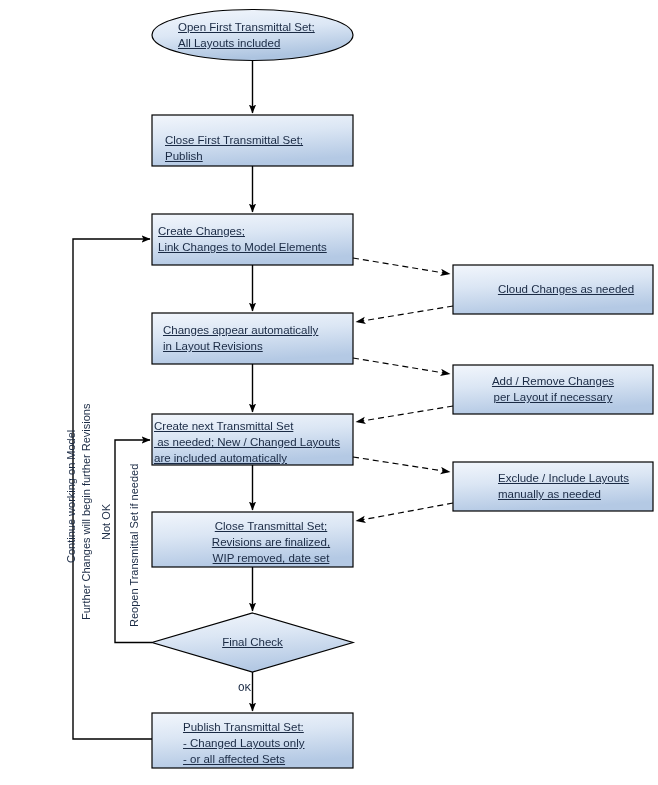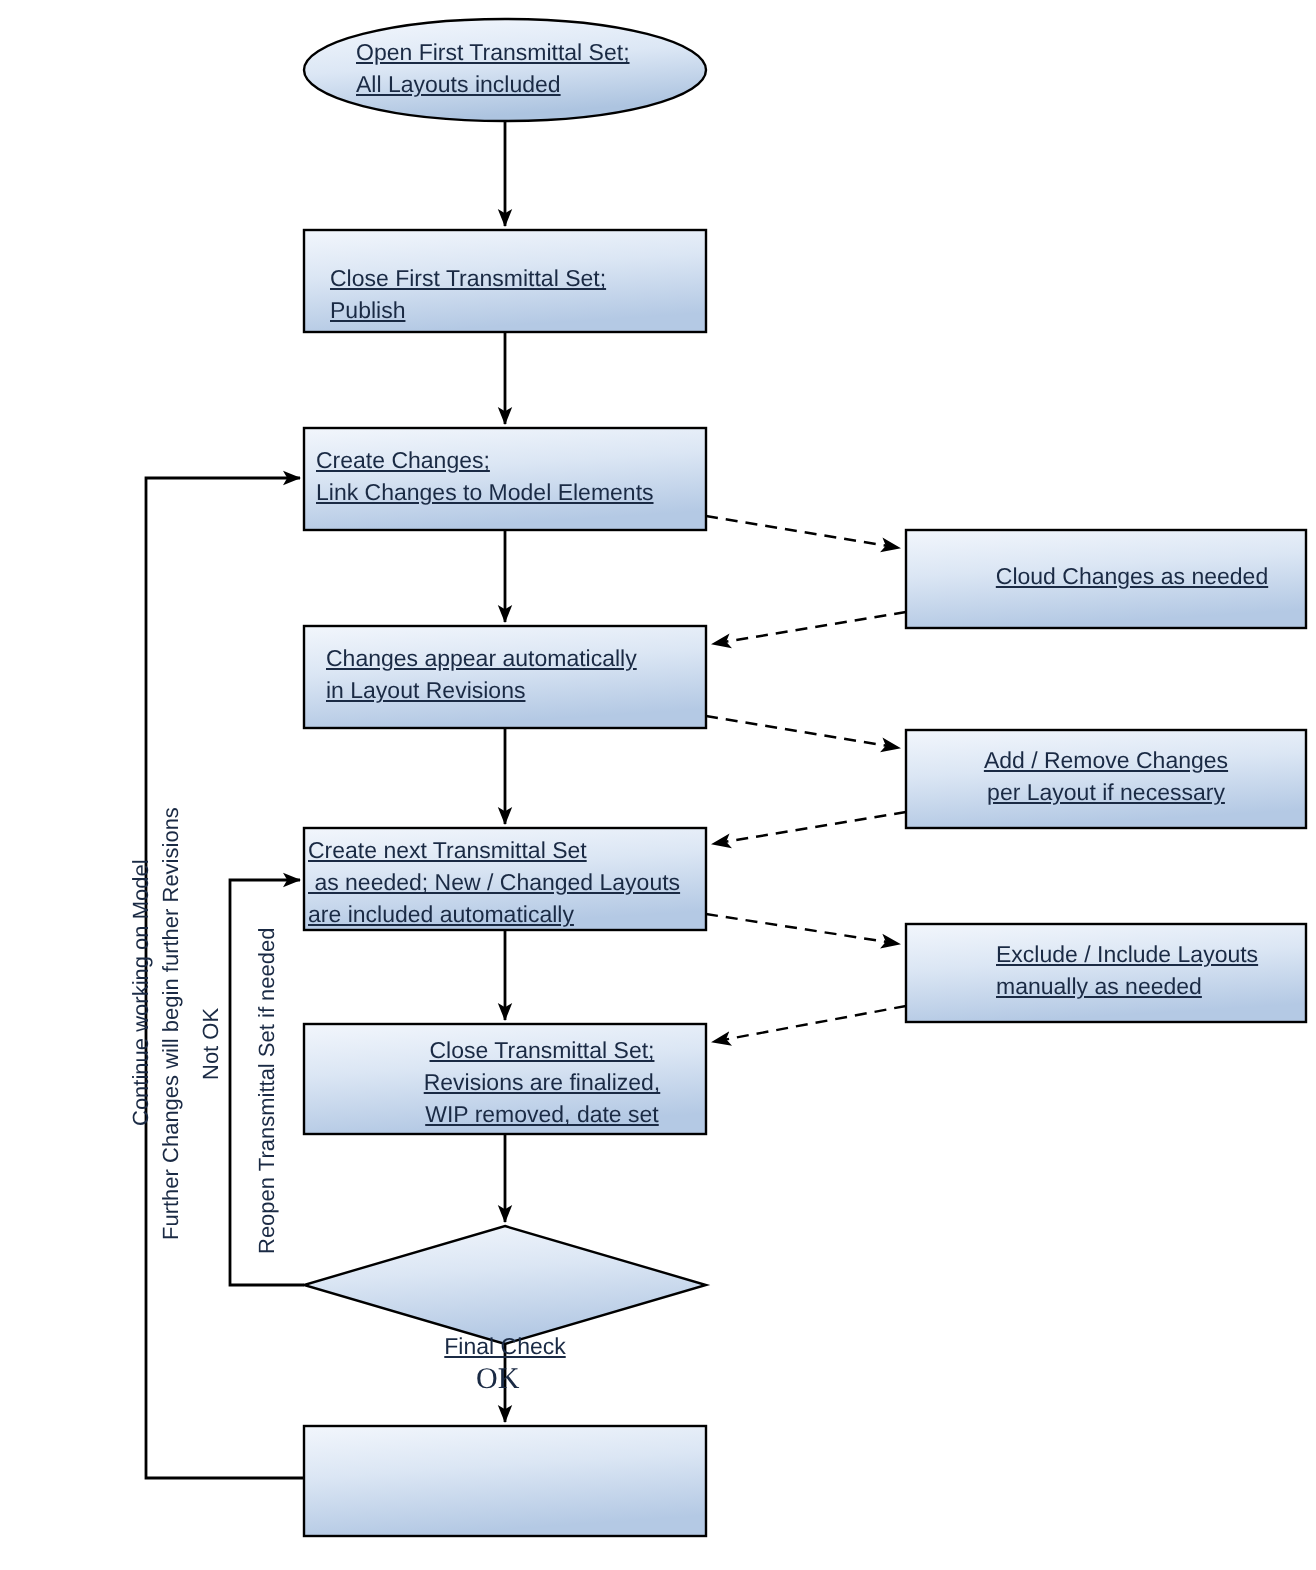--- a/index.html
+++ b/index.html
@@ -35,22 +35,22 @@
     text-decoration: underline;
   }
   .node-label.center {
     text-align: center;
   }
   .node-label.left {
     text-align: left;
   }
   .edge-label {
     position: absolute;
-    font-family: Liberation Serif, serif;
-    font-size: 15px;
+    font-family: Liberation Mono, monospace;
+    font-size: 11px;
     color: #1a2a44;
     white-space: nowrap;
   }
   .vert-label {
     position: absolute;
     font-family: "Liberation Sans", sans-serif;
     font-size: 11px;
     color: #1a2a44;
     white-space: nowrap;
     transform-origin: 0 0;
@@ -131,22 +131,23 @@
   <div class="node-label left" style="left:165px; top:132px; width:185px;"><span>Close First Transmittal Set;</span><br><span>Publish</span></div>
 
   <div class="node-label left" style="left:158px; top:223px; width:192px;"><span>Create Changes;</span><br><span>Link Changes to Model Elements</span></div>
 
   <div class="node-label left" style="left:163px; top:322px; width:188px;"><span>Changes appear automatically</span><br><span>in Layout Revisions</span></div>
 
   <div class="node-label left" style="left:154px; top:418px; width:185px;"><span>Create next Transmittal Set</span><br><span> as needed; New / Changed Layouts</span><br><span>are included automatically</span></div>
 
   <div class="node-label center" style="left:152px; top:518px; width:238px;"><span>Close Transmittal Set;</span><br><span>Revisions are finalized,</span><br><span>WIP removed, date set</span></div>
 
-  <div class="node-label center" style="left:152px; top:634px; width:201px;margin-top:32px;"><span>Final Check</span></div>
+  <div class="node-label center" style="left:152px; top:634px; width:201px;"><span>Final Check</span></div>
 
+  <div class="node-label left" style="left:183px; top:719px; width:170px;"><span>Publish Transmittal Set:</span><br><span>- Changed Layouts only</span><br><span>- or all affected Sets</span></div>
 
   <div class="node-label center" style="left:453px; top:281px; width:226px;"><span>Cloud Changes as needed</span></div>
 
   <div class="node-label center" style="left:453px; top:373px; width:200px;"><span>Add / Remove Changes</span><br><span>per Layout if necessary</span></div>
 
   <div class="node-label left" style="left:498px; top:470px; width:176px;"><span>Exclude / Include Layouts</span><br><span>manually as needed</span></div>
 
   <div class="edge-label" style="left:238px; top:682px;">OK</div>
 
   <div class="vert-label" style="left:100px; top:540px;">Not OK</div>

